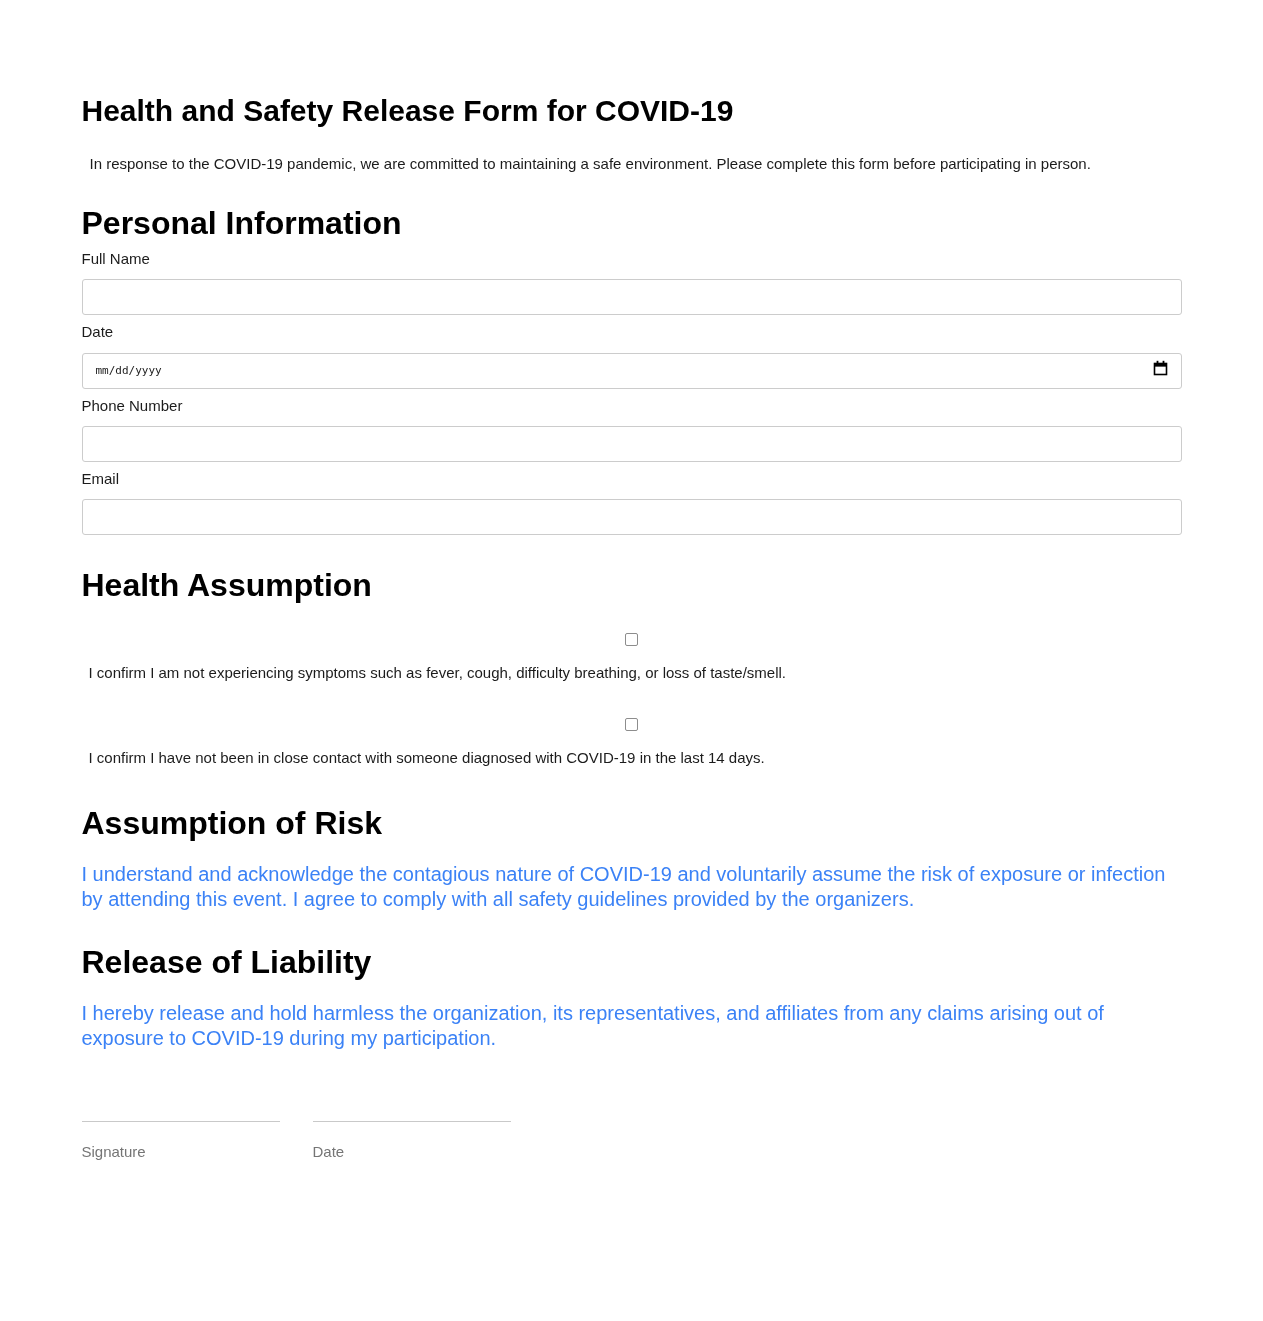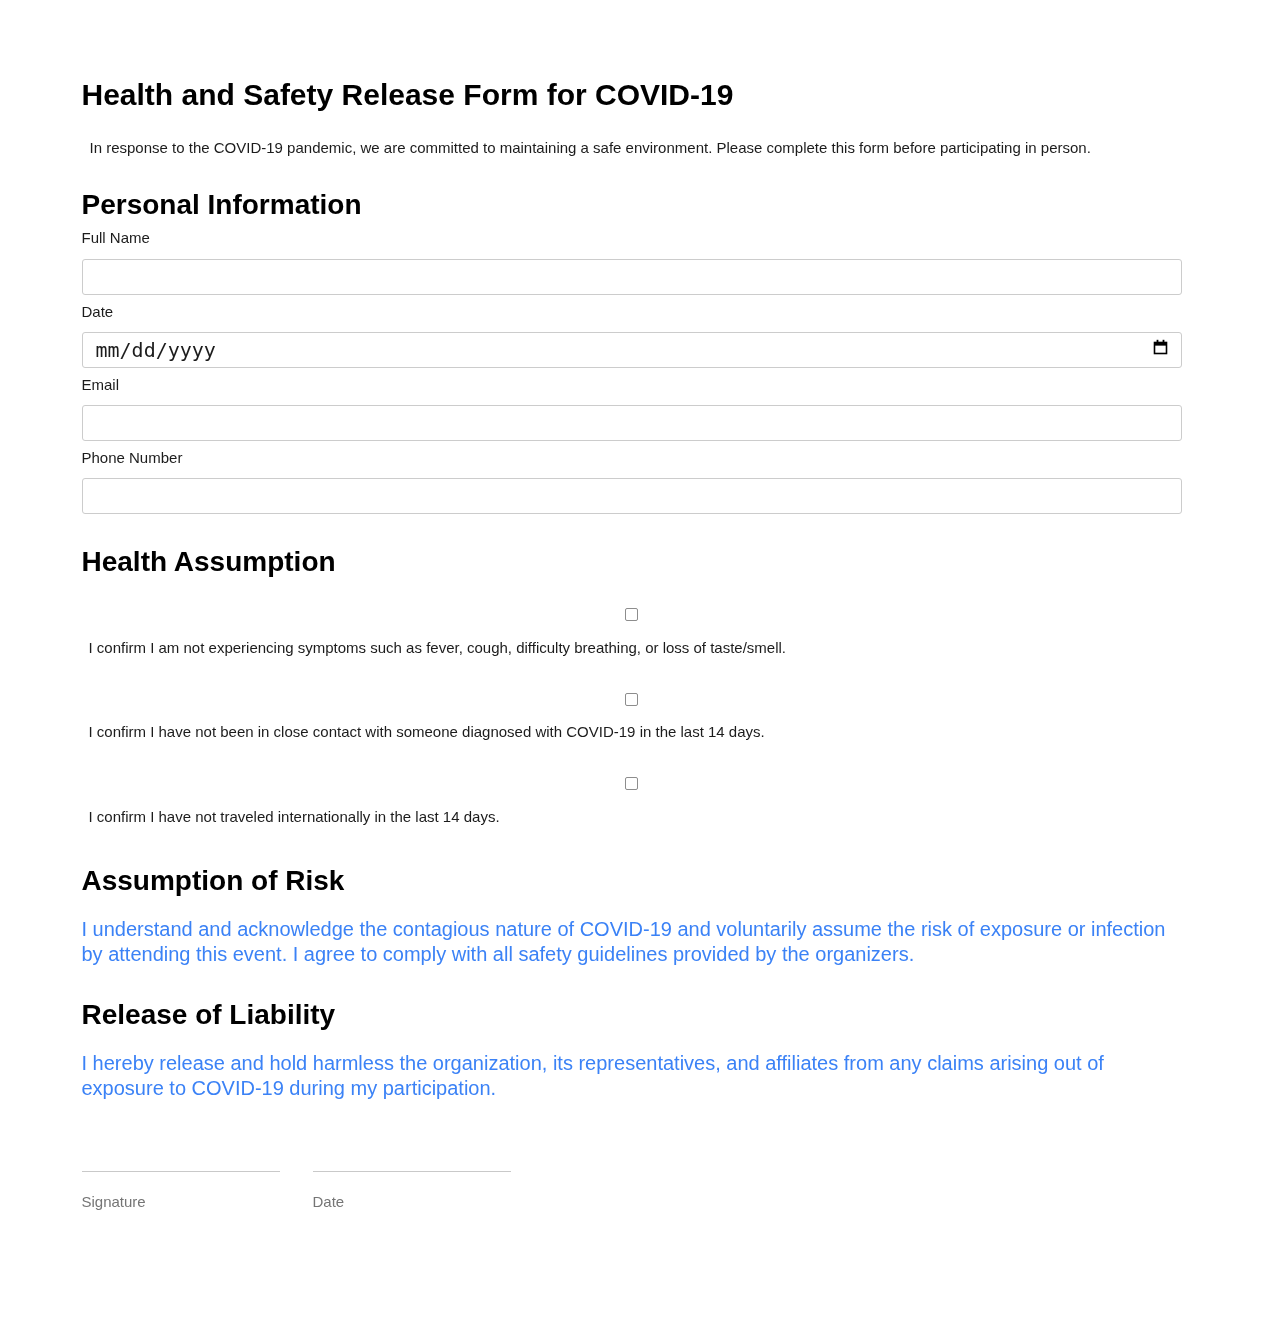--- a/index.html
+++ b/index.html
@@ -15,35 +15,35 @@
     min-height: 1321px;
     background: #ffffff;
   }
   .container {
     width: 1100px;
     margin: 0 auto;
     padding-top: 78px;
     padding-bottom: 112px;
   }
   h1.form-title {
-    margin: 0 0 26px 0;
+    margin: 16px 0 26px 0;
     font-size: 30px;
     line-height: 1.15;
     font-weight: bold;
     color: #000000;
   }
   p.intro {
     margin: 8px;
     font-size: 15px;
     line-height: 1.25;
     color: #1c1c1c;
   }
   h2.section-heading {
     margin: 32px 0 0 0;
-    font-size: 28px;
+    font-size: 32px;
     line-height: 1.15;
     font-weight: bold;
     color: #000000;
   }
   .field { margin-top: 8px; }
   .field-label {
     display: block;
     font-size: 15px;
     line-height: 1.15;
     color: #1c1c1c;
@@ -58,21 +58,21 @@
     border-radius: 3px;
     background: #ffffff;
     font-family: "Liberation Sans", "DejaVu Sans", sans-serif;
     font-size: 15px;
     color: #1c1c1c;
     outline: none;
   }
   .date-wrap { position: relative; }
   .date-input {
     font-family: "DejaVu Sans Mono", "Liberation Mono", monospace;
-    font-size: 20px;
+    font-size: 11px;
     padding-left: 13px;
     color: #8b5cf6;
   }
   .date-input::placeholder { color: #1c1c1c; opacity: 1; }
   .calendar-btn {
     position: absolute;
     right: 12px;
     top: 50%;
     margin-top: -2px;
     transform: translateY(-50%);
@@ -156,51 +156,45 @@
             <rect x="2.5" y="3.5" width="12" height="11" fill="none" stroke="#000000" stroke-width="1.6"></rect>
             <rect x="2.5" y="3.5" width="12" height="2.6" fill="#000000" stroke="#000000" stroke-width="1"></rect>
             <rect x="4.6" y="0.8" width="1.8" height="3.2" fill="#000000"></rect>
             <rect x="10.6" y="0.8" width="1.8" height="3.2" fill="#000000"></rect>
           </svg>
         </span>
       </div>
     </div>
 
     <div class="field">
+      <span class="field-label">Phone Number</span>
+      <input class="text-input" type="text" value="" style="">
+    </div>
+
+    <div class="field">
       <span class="field-label">Email</span>
-      <input class="text-input" type="text" value="" style="">
-    </div>
-
-    <div class="field">
-      <span class="field-label">Phone Number</span>
       <input class="text-input" type="text" value="" style="">
     </div>
 
     <h2 class="section-heading section-health">Health Assumption</h2>
 
     <div class="checkbox-row first">
       <div class="checkbox-center">
         <input type="checkbox" class="screen-box" id="hs-check-0" style="">
       </div>
       <label class="checkbox-label" for="hs-check-0">I confirm I am not experiencing symptoms such as fever, cough, difficulty breathing, or loss of taste/smell.</label>
     </div>
 
     <div class="checkbox-row">
       <div class="checkbox-center">
         <input type="checkbox" class="screen-box" id="hs-check-1" style="">
       </div>
       <label class="checkbox-label" for="hs-check-1">I confirm I have not been in close contact with someone diagnosed with COVID-19 in the last 14 days.</label>
     </div>
 
-    <div class="checkbox-row">
-      <div class="checkbox-center">
-        <input type="checkbox" class="screen-box" id="hs-check-2" style="">
-      </div>
-      <label class="checkbox-label" for="hs-check-2">I confirm I have not traveled internationally in the last 14 days.</label>
-    </div>
 
     <h2 class="section-heading" style="margin-top:38px;">Assumption of Risk</h2>
     <p class="section-body">I understand and acknowledge the contagious nature of COVID-19 and voluntarily assume the risk of exposure or infection by attending this event. I agree to comply with all safety guidelines provided by the organizers.</p>
 
     <h2 class="section-heading">Release of Liability</h2>
     <p class="section-body">I hereby release and hold harmless the organization, its representatives, and affiliates from any claims arising out of exposure to COVID-19 during my participation.</p>
 
     <div class="sig-area">
       <div class="sig-block">
         <div class="sig-line"></div>

